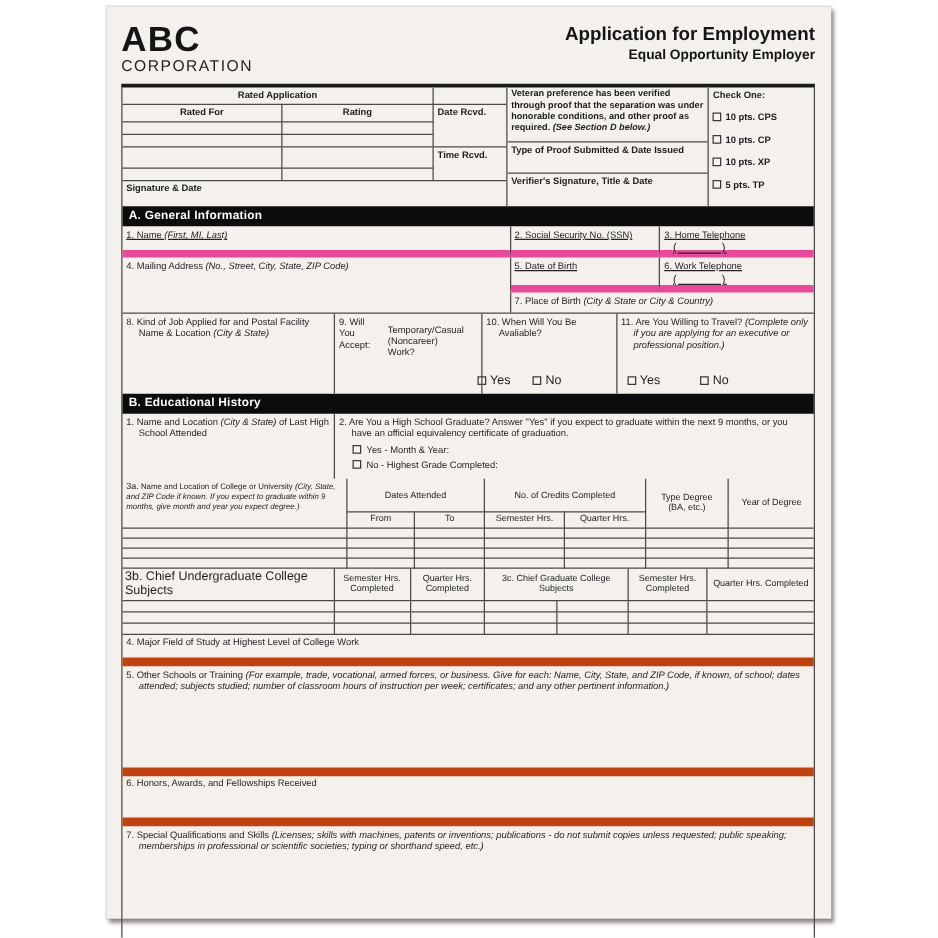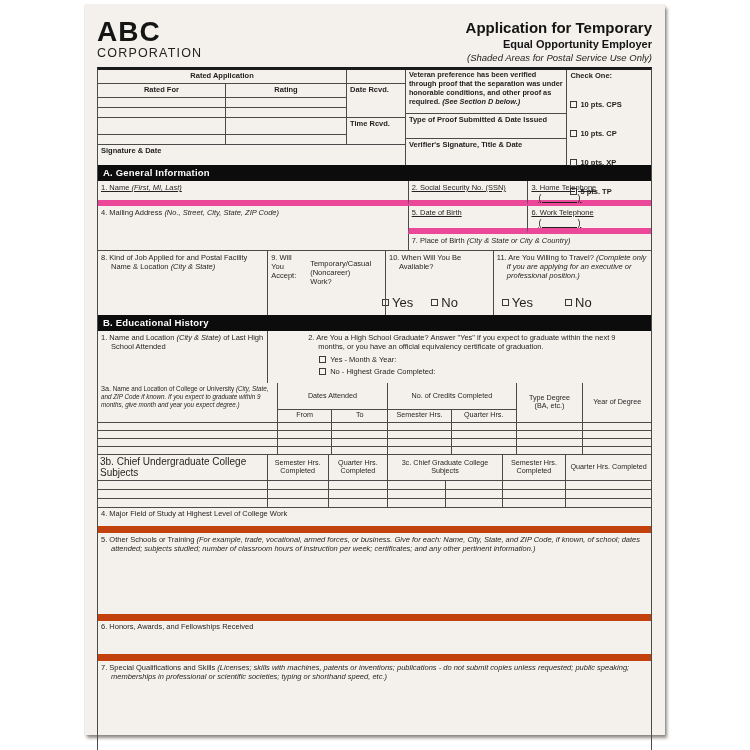--- a/index.html
+++ b/index.html
@@ -31,21 +31,21 @@
   .vet-col   { width:29.2%; border-left:1px solid #4a4a4a; display:flex; flex-direction:column; }
   .chk-col   { width:15.3%; border-left:1px solid #4a4a4a; padding:1px 3px; }
   table.rated { width:100%; height:100%; border-collapse:collapse; table-layout:fixed;
                 border-top:hidden; border-left:hidden; border-right:hidden; border-bottom:hidden; }
   table.rated td { border:1px solid #4a4a4a; font-size:7.5px; font-weight:bold; padding:1px 3px; vertical-align:top; color:#1d1d1d; }
   td.ctr { text-align:center; }
   .vet-state { flex:0 0 44px; border-bottom:1px solid #4a4a4a; font-size:7.3px; font-weight:bold; line-height:1.22; padding:1px 3px; color:#1d1d1d;}
   .vet-proof { flex:0 0 25px; border-bottom:1px solid #4a4a4a; font-size:7.5px; font-weight:bold; padding:1px 3px; color:#1d1d1d;}
   .vet-ver   { flex:1 1 auto; font-size:7.5px; font-weight:bold; padding:1px 3px; color:#1d1d1d;}
   .chk-title { font-size:7.5px; font-weight:bold; color:#1d1d1d; }
-  .cbrow { display:flex; align-items:center; gap:3px; margin-top:20px; font-size:7.5px; font-weight:bold; color:#1d1d1d;text-align:center;}
+  .cbrow { display:flex; align-items:center; gap:3px; margin-top:9px; font-size:7.5px; font-weight:bold; color:#1d1d1d;text-align:center;}
   .cb { display:inline-block; width:7px; height:7px; border:1px solid #3a3a3a; background:#f7f4ef; flex:0 0 auto; }
 
   
   .secbar { background:#0c0c0c; color:#fdfdfd; font-weight:bold; font-size:9.5px;
             padding:2px 5px 3px 5px; letter-spacing:.2px; }
 
   
   .frow { display:flex; border-bottom:1px solid #4a4a4a; }
   .cell { padding:1px 0; }
   .bl { border-left:1px solid #4a4a4a; }
@@ -61,26 +61,26 @@
   .r2 { display:flex; height:28px; }
   .r3 { height:17px; }
   .ssnW { width:49.2%; }
   .telW { width:50.8%; }
   .row8 { display:flex; height:64px; }
   .c8 { width:30.6%; }
   .c9 { width:21.3%; display:flex; flex-direction:row; }
   .c10 { width:19.5%; }
   .c11 { width:28.6%; display:flex; flex-direction:column; }
   .ynrow { display:flex; gap:18px; margin:0 0 4px 8px; }
-  .yn { display:flex; align-items:center; gap:3px; font-size:13px; color:#1f1f1f; }
+  .yn { display:flex; align-items:center; gap:3px; font-size:10px; color:#1f1f1f; }
 
   
   .brow1 { display:flex; height:52px; }
   .bhs { width:30.6%; }
-  .bgrad { width:69.4%;padding-left:37px; }
+  .bgrad { width:69.4%; }
   .gradline { display:flex; align-items:center; gap:4px; margin:3px 0 0 14px; font-size:7.5px; color:#1f1f1f;}
 
   table.grid { width:100%; border-collapse:collapse; table-layout:fixed;
                border-left:hidden; border-right:hidden; border-top:hidden; }
   table.grid td, table.grid th { border:1px solid #4a4a4a; font-size:7.2px; font-weight:normal;
                padding:1px 2px; text-align:center; vertical-align:middle; color:#1f1f1f; line-height:1.15;}
   table.grid .desc { text-align:left; vertical-align:top; font-size:6.3px; line-height:1.25; padding:1px 3px;}
   table.grid tr.blank td { height:8px; padding:0; }
   .smallnum { font-size:7.2px; }
 
@@ -92,23 +92,22 @@
 
 <div class="canvas">
  <div class="page">
 
   <div class="hdr">
     <div>
       <div class="logo-abc">ABC</div>
       <div class="logo-corp">CORPORATION</div>
     </div>
     <div class="titles">
-      <div class="t1">Application for Temporary</div>
+      <div class="t1">Application for Employment</div>
       <div class="t2">Equal Opportunity Employer</div>
-      <div class="t3">(Shaded Areas for Postal Service Use Only)</div>
     </div>
   </div>
 
   <div class="form">
 
     <div class="toprow">
       <div class="rated-col">
         <table class="rated">
           <colgroup>
                 <col style="width:41.5%">

